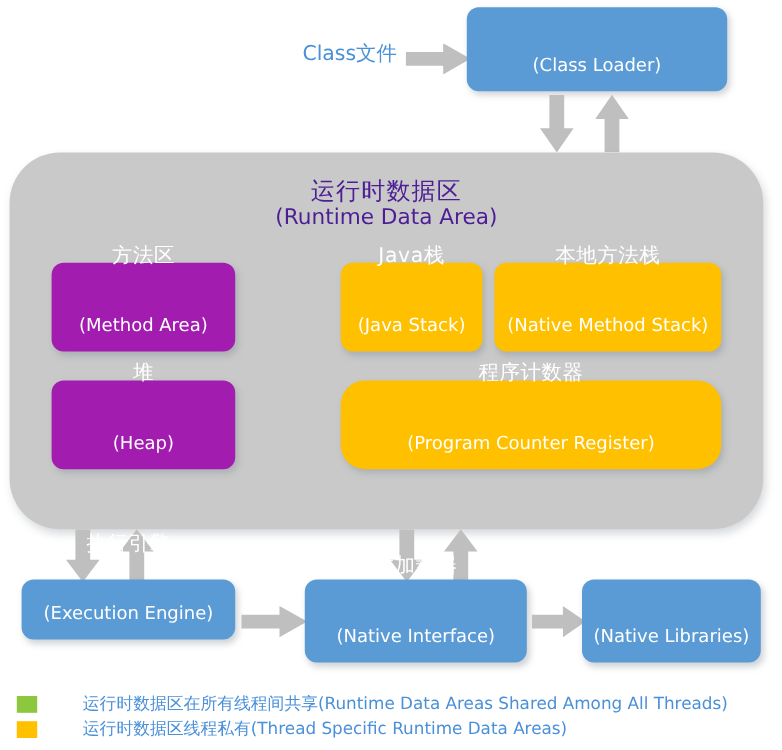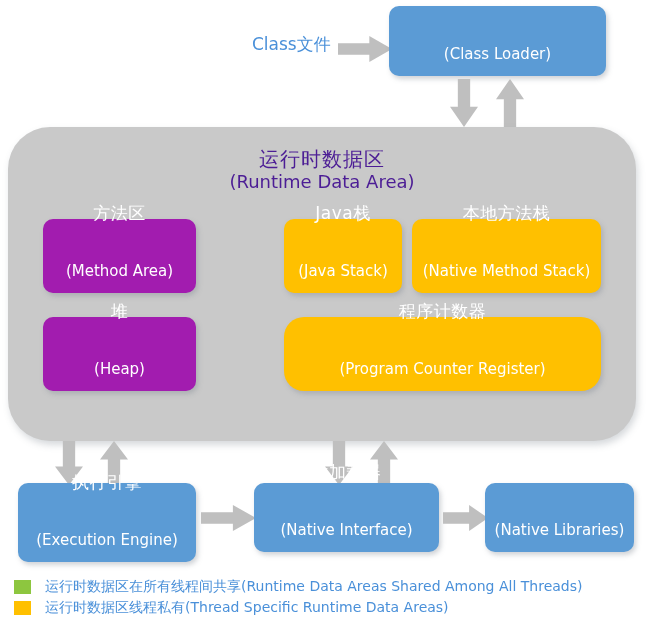--- a/index.html
+++ b/index.html
@@ -101,20 +101,21 @@
   #legend {
     position: absolute;
     left: 14px;
     top: 576px;
     width: 630px;
   }
   .legend-row {
     display: flex;
     align-items: center;
     height: 21px;
+    gap: 24px;
   }
   .legend-swatch {
     width: 17px;
     height: 14px;
     margin-right: 14px;
     flex: 0 0 auto;
   }
   .legend-text {
     font-size: 14px;
     color: #4a90d9;
@@ -171,21 +172,21 @@
     </div>
 
   </div>
 
   <div class="arrow arrow-down" style="left:55px; top:441px; width:28px; height:44px;"></div>
   <div class="arrow arrow-up" style="left:100px; top:441px; width:28px; height:44px;"></div>
 
   <div class="arrow arrow-down" style="left:325px; top:441px; width:28px; height:44px;"></div>
   <div class="arrow arrow-up" style="left:370px; top:441px; width:28px; height:44px;"></div>
 
-  <div class="node blue" style="left:18px; top:483px; width:178px; height:79px;">
+  <div class="node blue" style="left:18px; top:483px; width:178px; height:50px;">
     <span class="cn">执行引擎</span>
     <span class="en">(Execution Engine)</span>
   </div>
 
   <div class="arrow arrow-right" style="left:201px; top:505px; width:55px; height:26px;"></div>
 
   <div class="node blue" style="left:254px; top:483px; width:185px; height:69px;">
     <span class="cn">类加载器</span>
     <span class="en">(Native Interface)</span>
   </div>

